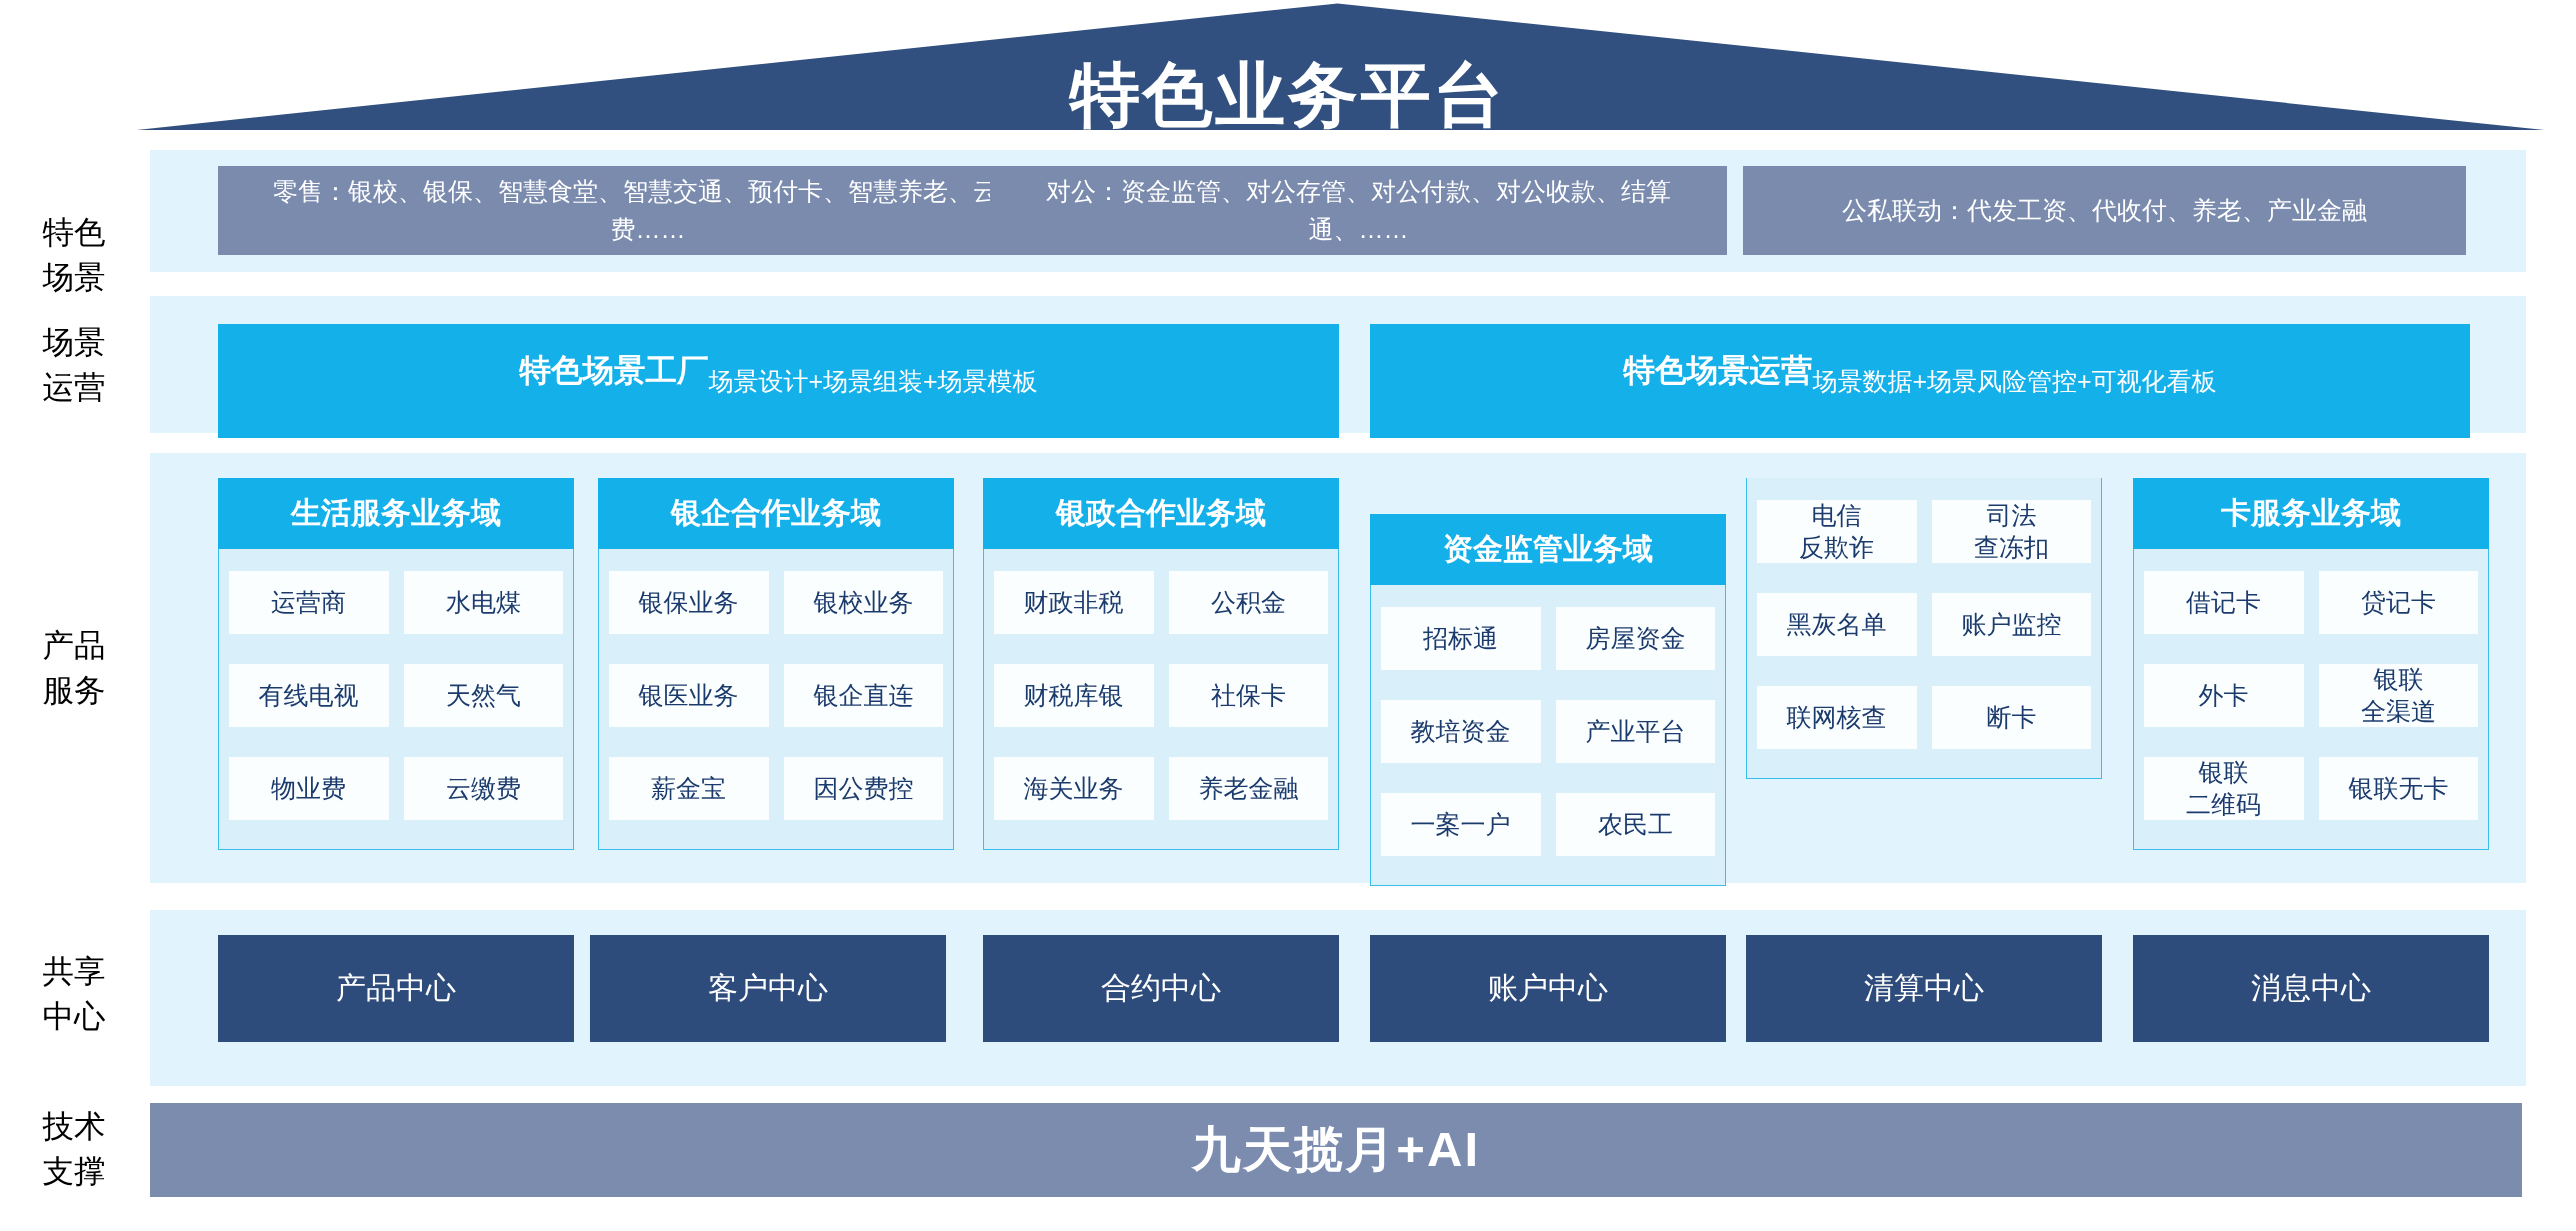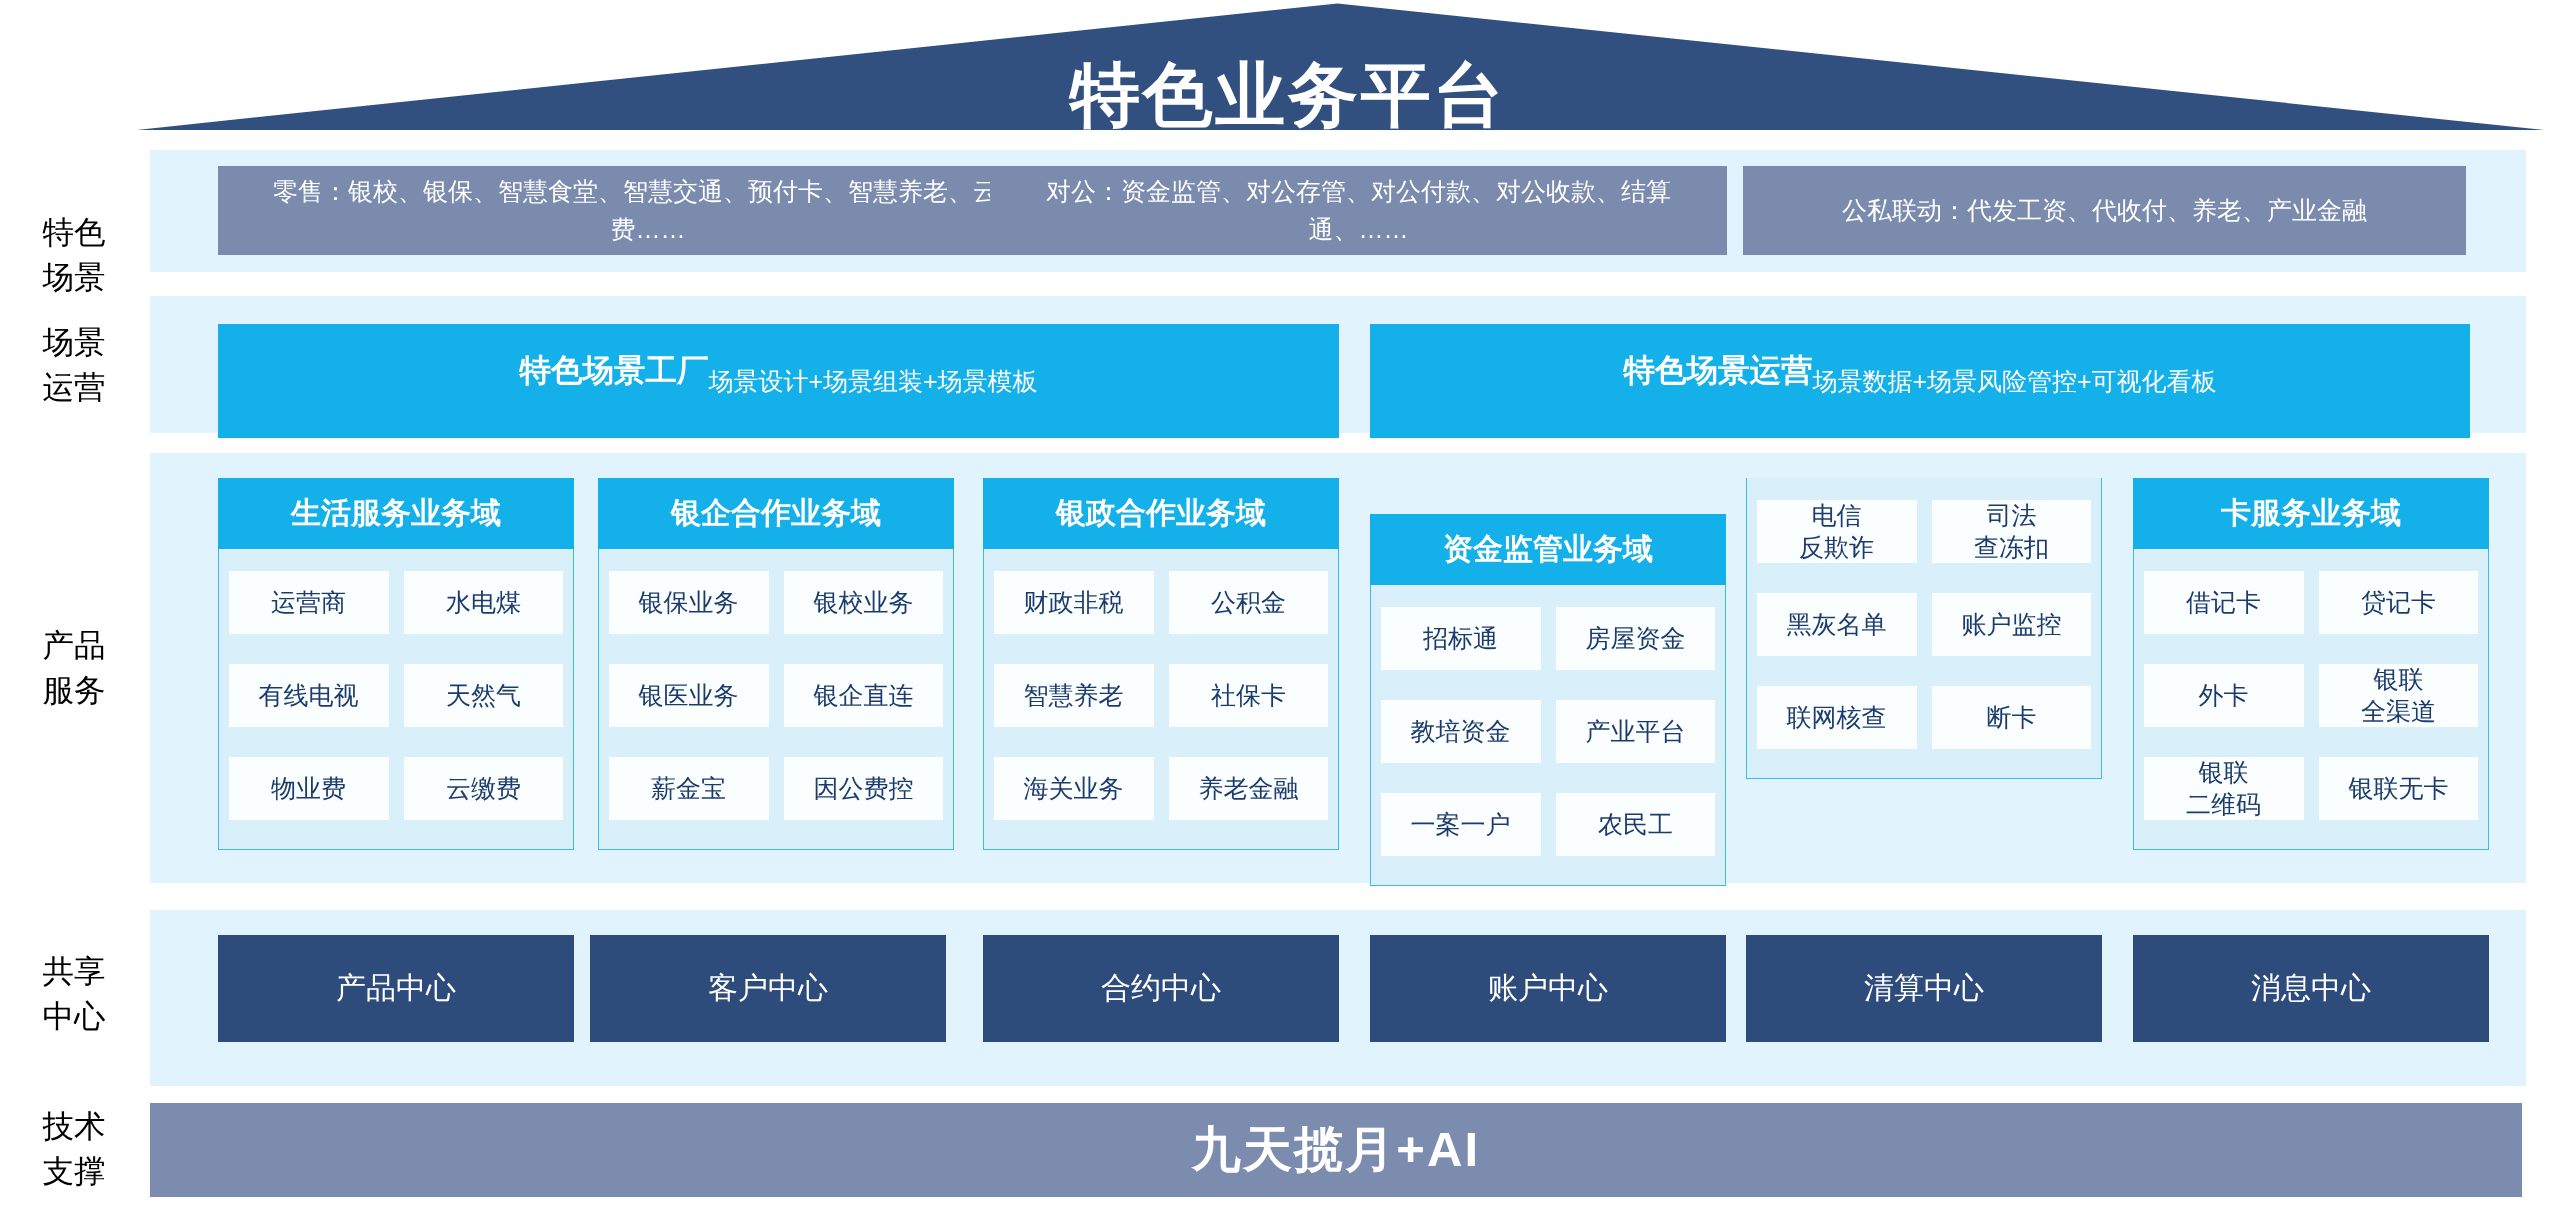--- a/index.html
+++ b/index.html
@@ -141,21 +141,21 @@
       <div class="pcell">薪金宝</div>
       <div class="pcell">因公费控</div>
     </div>
   </div>
 
   <div class="pcol pc3">
     <div class="pcol-header">银政合作业务域</div>
     <div class="pcol-panel">
       <div class="pcell">财政非税</div>
       <div class="pcell">公积金</div>
-      <div class="pcell">智慧养老</div>
+      <div class="pcell">财税库银</div>
       <div class="pcell">社保卡</div>
       <div class="pcell">海关业务</div>
       <div class="pcell">养老金融</div>
     </div>
   </div>
 
   <div class="pcol pc4">
     <div class="pcol-header">资金监管业务域</div>
     <div class="pcol-panel">
       <div class="pcell">招标通</div>

